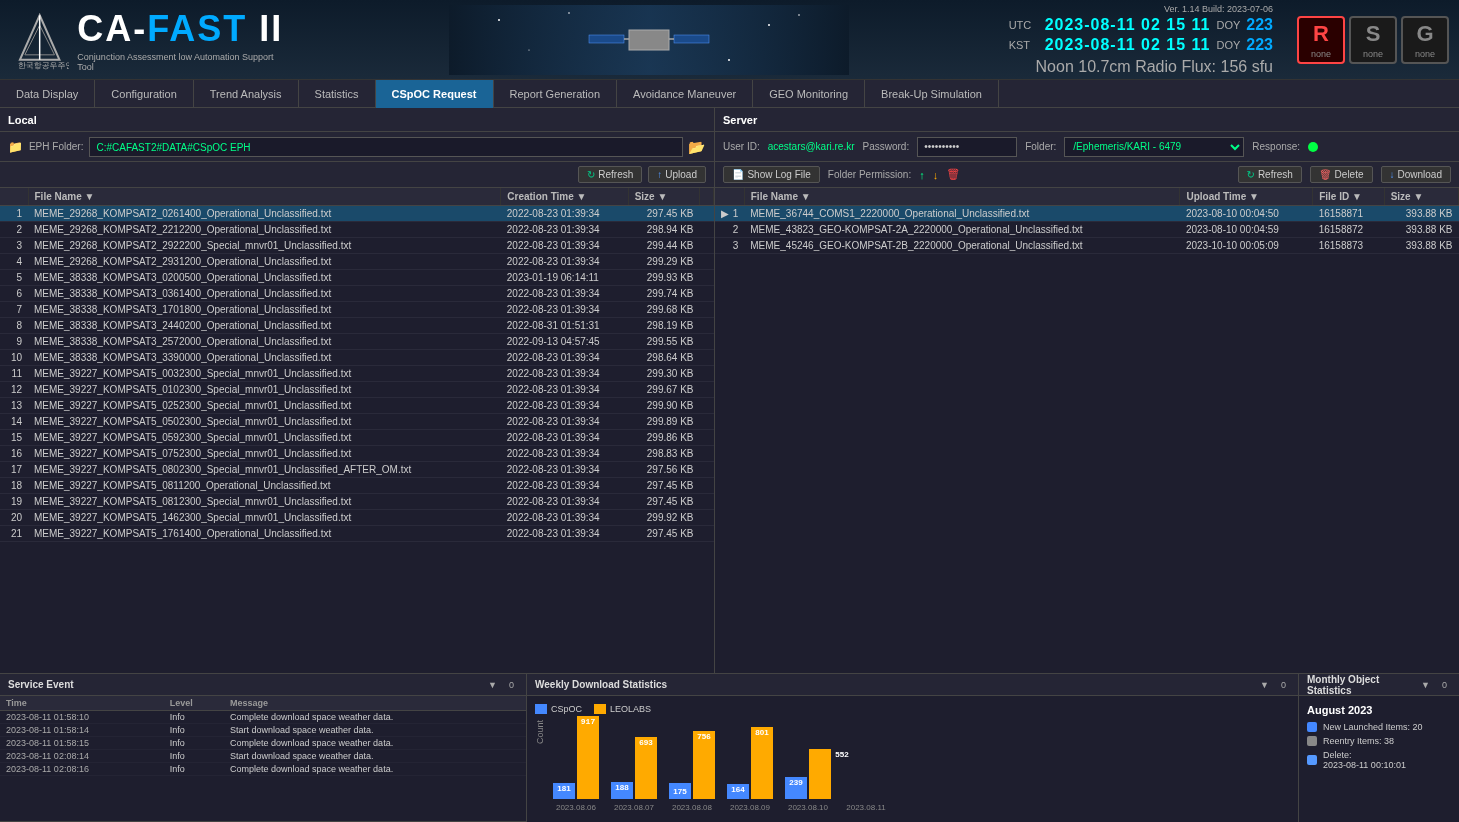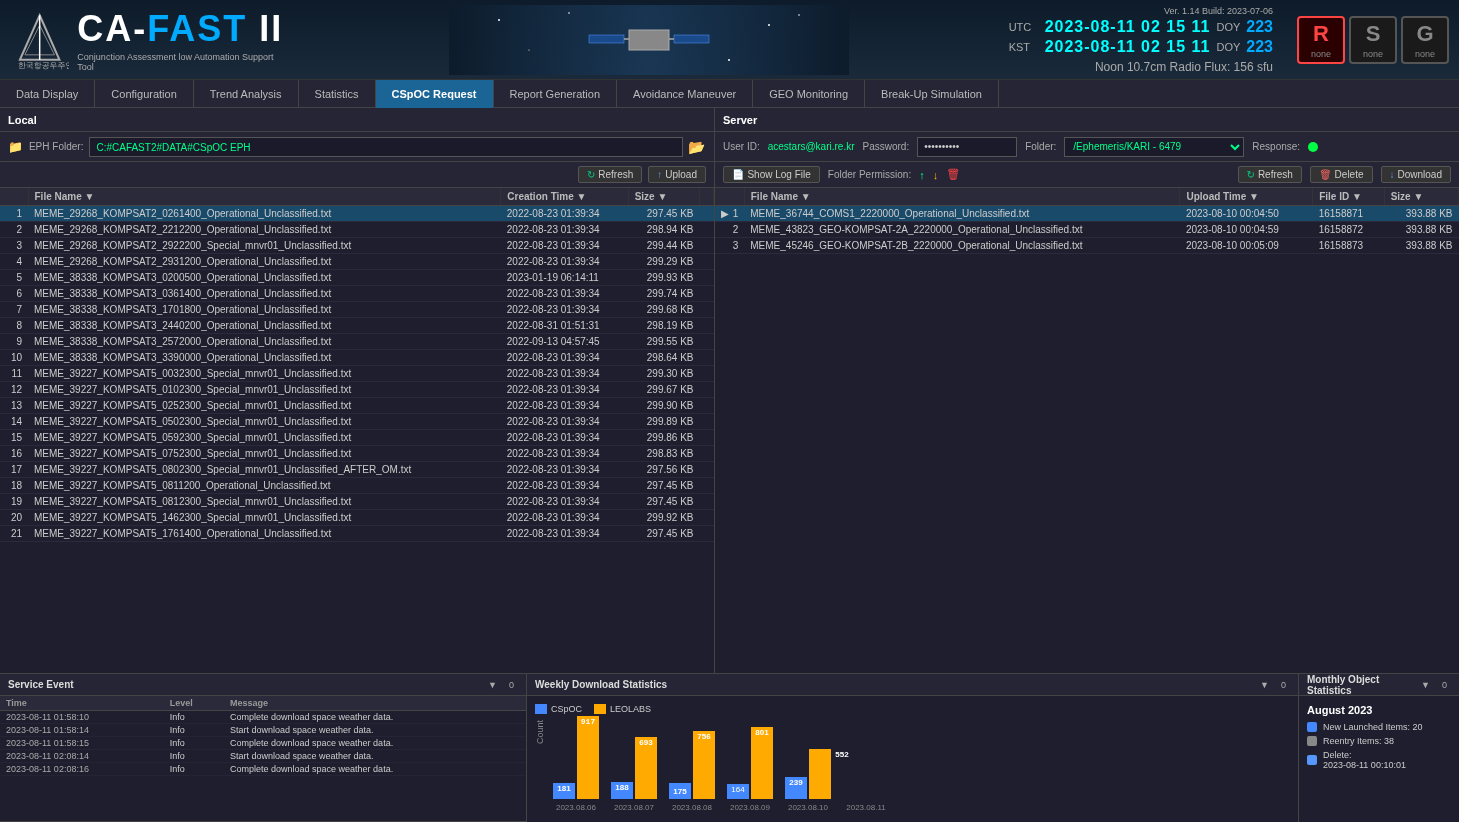--- a/index.html
+++ b/index.html
@@ -12,21 +12,21 @@
     .ca-fast-title { font-size: 36px; font-weight: 900; letter-spacing: 2px; }
     .ca-fast-title .ca { color: #fff; }
     .ca-fast-title .fast { color: #00aaff; }
     .ca-fast-title .ii { color: #fff; }
     .ca-fast-subtitle { font-size: 9px; color: #aaa; margin-top: 2px; }
     .time-block { display: flex; align-items: center; gap: 6px; }
     .time-label { color: #aaa; font-size: 11px; width: 30px; }
     .time-value { color: #00ffff; font-size: 16px; font-weight: bold; letter-spacing: 1px; }
     .doy-label { color: #aaa; font-size: 11px; }
     .doy-value { color: #00aaff; font-size: 16px; font-weight: bold; }
-    .radio-flux { color: #aaa; font-size: 12px; margin-top: 2px; }
+    .radio-flux { color: #aaa; font-size: 16px; margin-top: 2px; }
     .status-buttons { display: flex; gap: 4px; margin-left: 16px; }
     .status-btn { width: 48px; height: 48px; display: flex; flex-direction: column; align-items: center; justify-content: center; border: 2px solid #555; border-radius: 4px; font-size: 22px; font-weight: bold; cursor: pointer; }
     .status-btn.r { background: #2a0000; color: #ff4444; border-color: #ff4444; }
     .status-btn.s { background: #1a1a1a; color: #888; border-color: #555; }
     .status-btn.g { background: #1a1a1a; color: #888; border-color: #555; }
     .status-btn .none-label { font-size: 9px; color: #888; font-weight: normal; margin-top: 2px; }
 
     
     .nav-bar { display: flex; background: #252535; border-bottom: 1px solid #444; height: 28px; }
     .nav-item { padding: 0 16px; height: 28px; line-height: 28px; color: #bbb; cursor: pointer; border-right: 1px solid #444; font-size: 11px; white-space: nowrap; }
@@ -461,21 +461,21 @@
     <td>MEME_43823_GEO-KOMPSAT-2A_2220000_Operational_Unclassified.txt</td>
     <td>2023-08-10 00:04:59</td>
     <td>16158872</td>
     <td class="size-col">393.88 KB</td>
   </tr>
             <tr>
     <td class="num-col">
       <span style="margin-right:4px;"></span>3
     </td>
     <td>MEME_45246_GEO-KOMPSAT-2B_2220000_Operational_Unclassified.txt</td>
-    <td>2023-08-10 00:05:09</td>
+    <td>2023-10-10 00:05:09</td>
     <td>16158873</td>
     <td class="size-col">393.88 KB</td>
   </tr>
           </tbody>
       </table>
     </div>
   </div>
 </div>
 
 <div class="bottom-area">
@@ -583,21 +583,21 @@
                 </div>
                 <div style="width: 22px; height: 68px; background: rgb(255, 170, 0); display: flex; flex-direction: column; align-items: center; justify-content: flex-start;">
                   <div style="font-size: 8px; color: rgb(255, 255, 255); margin-top: 1px; font-weight: bold;">756</div>
                 </div>
               </div>
               <div style="font-size: 8px; color: rgb(136, 136, 136); margin-top: 2px;">2023.08.08</div>
             </div>
             <div style="display: flex; flex-direction: column; align-items: center; gap: 2px;">
               <div style="display: flex; gap: 2px; align-items: flex-end;">
                 <div style="width: 22px; height: 15px; background: rgb(68, 136, 255); display: flex; flex-direction: column; align-items: center; justify-content: flex-start;">
-                  <div style="font-size: 8px; color: rgb(255, 255, 255); margin-top: 1px; font-weight: normal;">164</div>
+                  <div style="font-size: 8px; color: rgb(255, 255, 255); margin-top: 1px; font-weight: bold;">164</div>
                 </div>
                 <div style="width: 22px; height: 72px; background: rgb(255, 170, 0); display: flex; flex-direction: column; align-items: center; justify-content: flex-start;">
                   <div style="font-size: 8px; color: rgb(255, 255, 255); margin-top: 1px; font-weight: bold;">801</div>
                 </div>
               </div>
               <div style="font-size: 8px; color: rgb(136, 136, 136); margin-top: 2px;">2023.08.09</div>
             </div>
             <div style="display: flex; flex-direction: column; align-items: center; gap: 2px;">
               <div style="display: flex; gap: 2px; align-items: flex-end;">
                 <div style="width: 22px; height: 22px; background: rgb(68, 136, 255); display: flex; flex-direction: column; align-items: center; justify-content: flex-start;">

